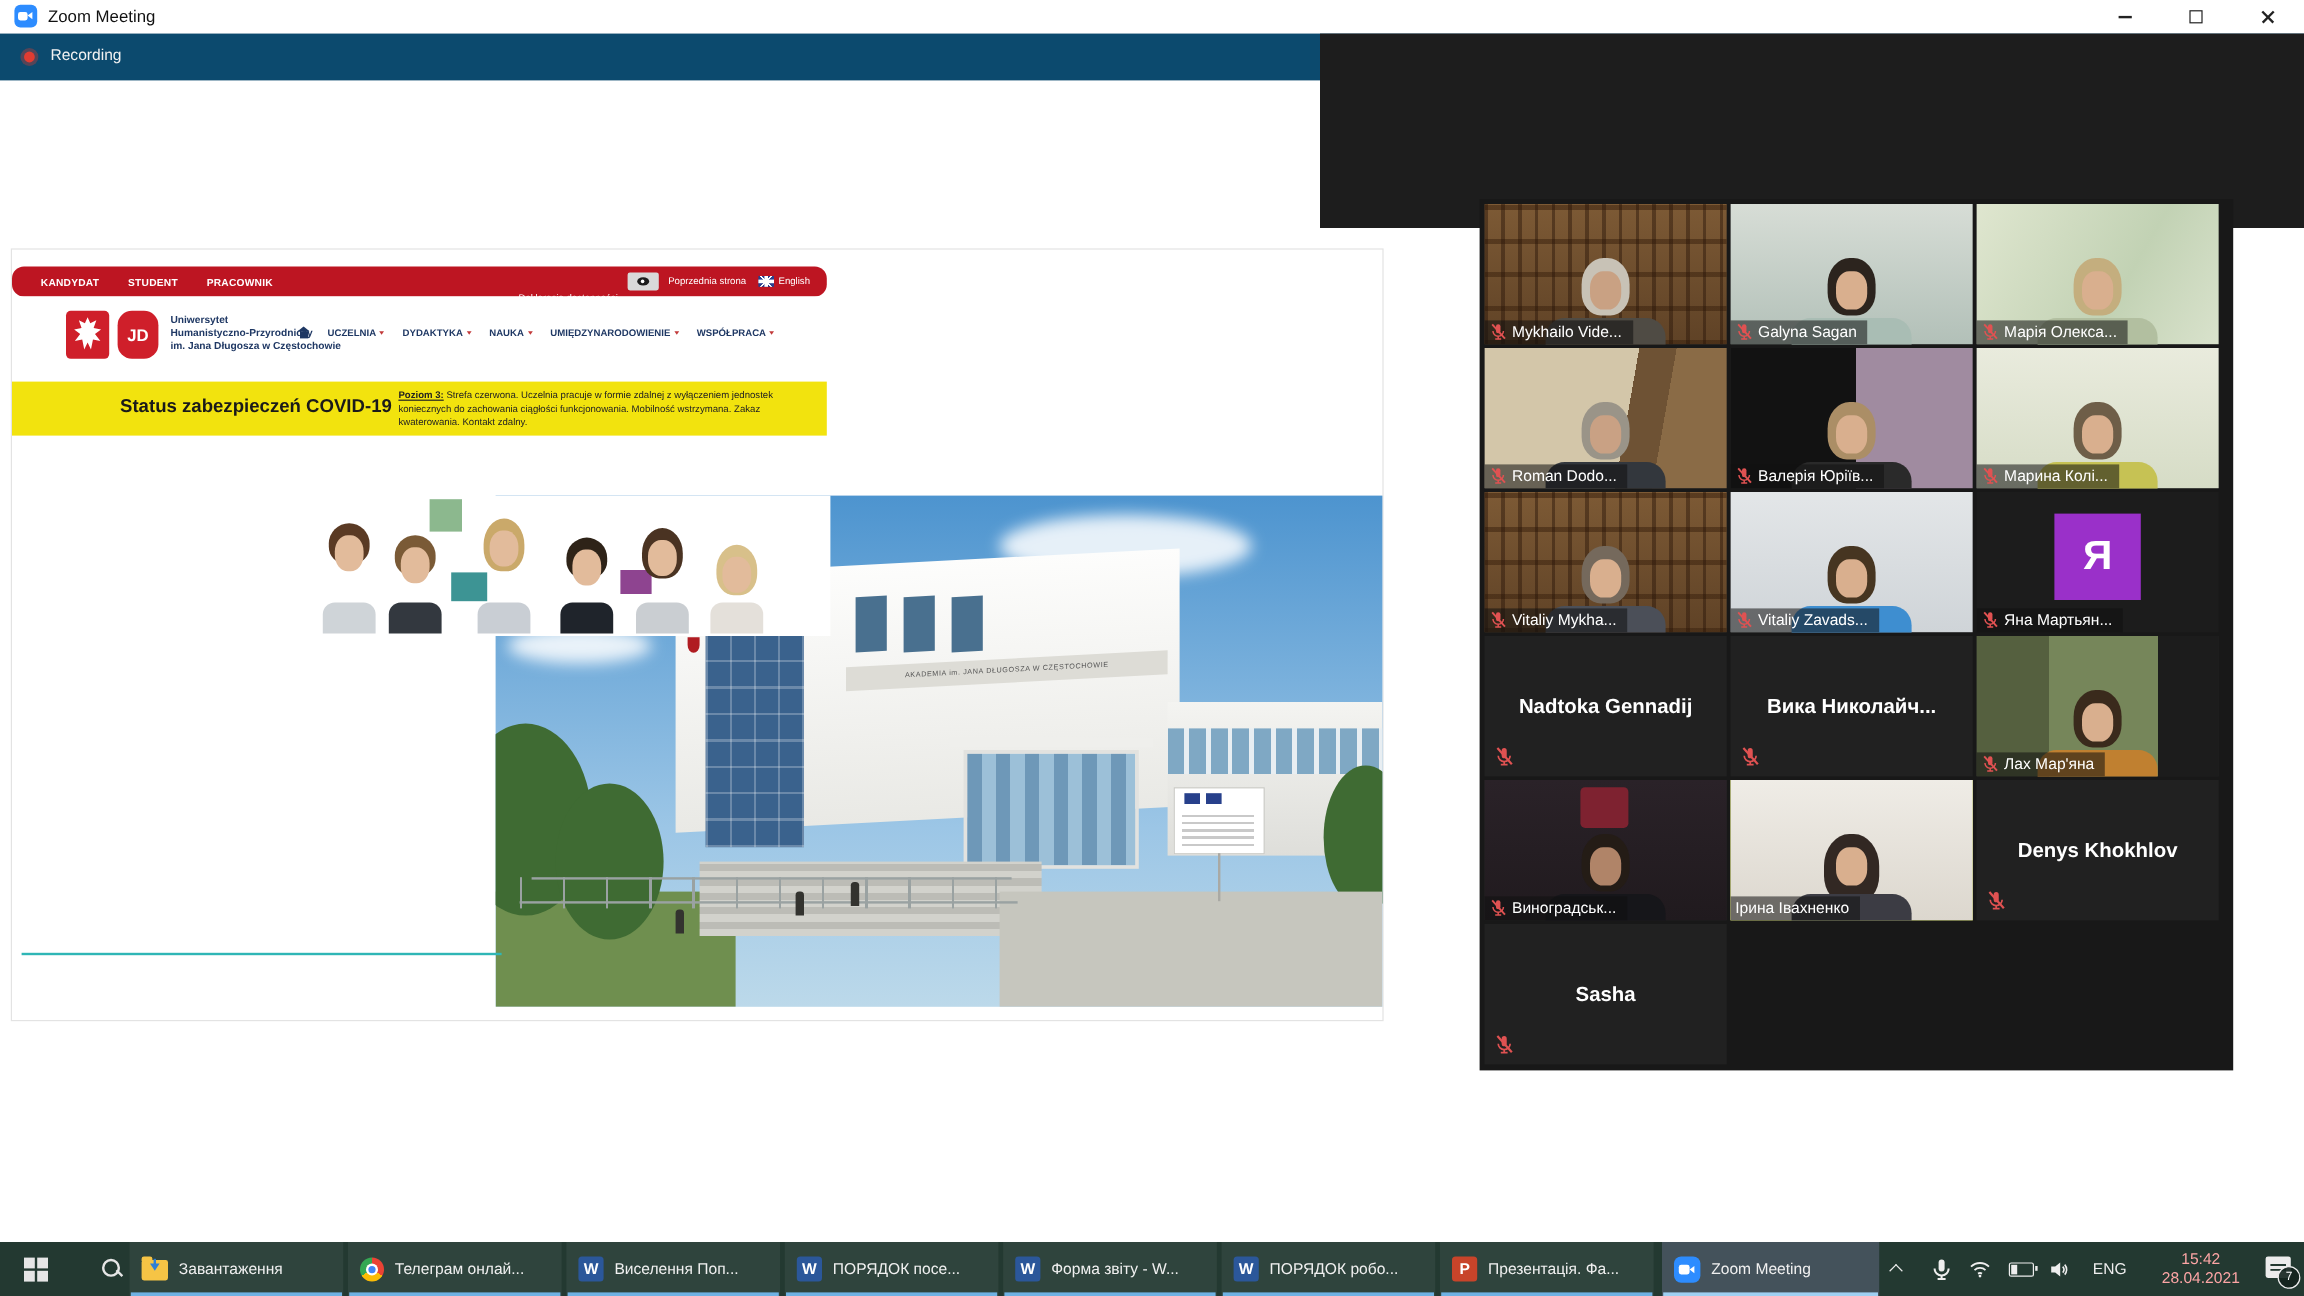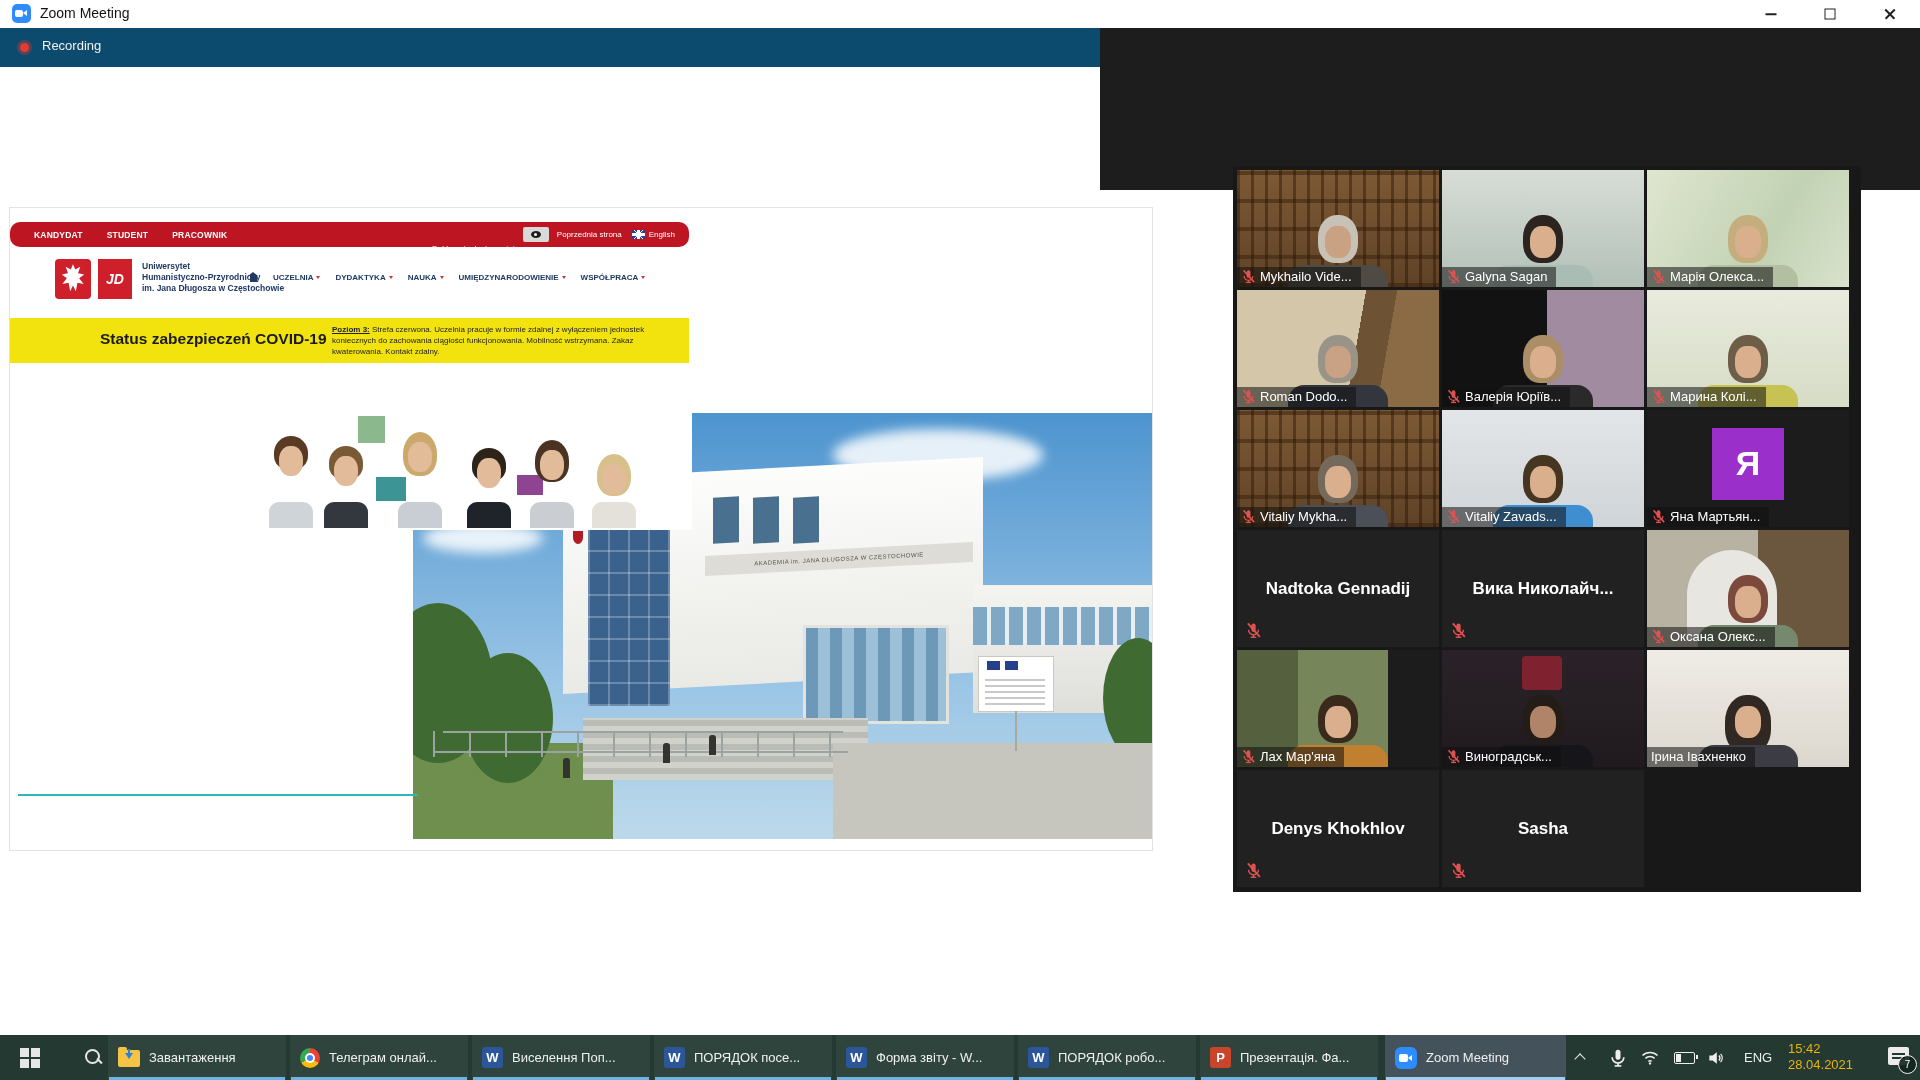--- a/index.html
+++ b/index.html
@@ -32,21 +32,21 @@
   .eyebtn i:after{content:"";position:absolute;left:3.5px;top:2px;width:3px;height:3px;border-radius:50%;background:#fff;}
   .ukflag{display:inline-block;width:13px;height:9px;vertical-align:middle;margin:0 4px 0 10px;background:
      linear-gradient(#fff,#fff) 50% 0/3px 100% no-repeat,
      linear-gradient(#fff,#fff) 0 50%/100% 3px no-repeat,
      linear-gradient(45deg,transparent 46%,#fff 46% 54%,transparent 54%),
      linear-gradient(-45deg,transparent 46%,#fff 46% 54%,transparent 54%),#2a3f8f;}
   #logobar{position:absolute;left:0;top:39px;width:679px;height:63px;background:#fff;}
   .eagle{position:absolute;left:45px;top:12px;width:36px;height:40px;border-radius:4px;background:#cf1f2a;}
   .eagle i{position:absolute;left:4px;top:4px;width:28px;height:32px;background:#fff;
      clip-path:polygon(50% 4%,58% 20%,76% 12%,68% 32%,90% 36%,72% 48%,88% 66%,66% 62%,60% 88%,50% 70%,40% 88%,34% 62%,12% 66%,28% 48%,10% 36%,32% 32%,24% 12%,42% 20%);}
-  .ujd{position:absolute;left:88px;top:12px;width:34px;height:40px;border-radius:0;background:#cf1f2a;color:#fff;font-weight:bold;font-size:14px;display:flex;align-items:center;justify-content:center;font-style:italic;}
+  .ujd{position:absolute;left:88px;top:12px;width:34px;height:40px;border-radius:12px;background:#cf1f2a;color:#fff;font-weight:bold;font-size:14px;display:flex;align-items:center;justify-content:center;}
   .uniname{position:absolute;left:132px;top:14px;font-size:8.5px;line-height:11px;color:#1f3864;font-weight:bold;}
   #mainnav{position:absolute;left:238px;top:26px;display:flex;align-items:center;gap:15px;font-size:8px;font-weight:bold;color:#1f3864;}
   .homeico{width:10px;height:9px;position:relative;}
   .homeico:before{content:"";position:absolute;left:0;top:3px;width:0;height:0;border-left:5px solid transparent;border-right:5px solid transparent;border-bottom:4px solid #1f3864;top:-1px;}
   .homeico:after{content:"";position:absolute;left:1.5px;top:3px;width:7px;height:6px;background:#1f3864;}
   .caret{display:inline-block;width:0;height:0;border-left:2.6px solid transparent;border-right:2.6px solid transparent;border-top:3.2px solid #c23a3a;margin-left:3px;vertical-align:middle;}
   #covid{position:absolute;left:0;top:110px;width:679px;height:45px;background:#f2e30e;}
   #covid .t{position:absolute;left:90px;top:12px;font-size:15.5px;font-weight:bold;color:#1a1a1a;}
   #covid .p{position:absolute;left:322px;top:6px;width:336px;font-size:8px;line-height:11px;color:#222;}
   #covid .p u{font-weight:bold;}
@@ -130,21 +130,21 @@
   .ic-zoomapp{position:relative;width:22px;height:22px;border-radius:6px;background:#2d8cff;flex:0 0 auto;}
   .ic-zoomapp i{position:absolute;left:4px;top:7px;width:9px;height:8px;border-radius:2px;background:#fff;}
   .ic-zoomapp b{position:absolute;left:13px;top:8px;width:0;height:0;border-top:3px solid transparent;border-bottom:3px solid transparent;border-right:4.5px solid #fff;}
   .tray{position:absolute;top:0;height:45px;display:flex;align-items:center;color:#eee;}
   .chev{width:10px;height:10px;position:relative;}
   .chev:before{content:"";position:absolute;left:0;top:2px;width:7px;height:7px;border-left:1.6px solid #eee;border-top:1.6px solid #eee;transform:rotate(45deg);}
   .trayicon{width:20px;height:20px;}
   .batt{position:relative;width:19px;height:10px;border:1.4px solid #eee;border-radius:2px;}
   .batt:after{content:"";position:absolute;right:-4px;top:2px;width:2px;height:4px;background:#eee;}
   .batt i{position:absolute;left:1px;top:1px;bottom:1px;width:5px;background:#eee;}
-  #clock{position:absolute;left:1788px;top:6px;width:92px;text-align:left;font-size:13px;line-height:16px;color:#eab308;}
+  #clock{position:absolute;left:1788px;top:6px;width:92px;text-align:center;font-size:13px;line-height:16px;color:#fca5a5;}
   #notif{position:absolute;left:1888px;top:12px;width:21px;height:18px;background:#ececec;border-radius:2px;}
   #notif i{position:absolute;left:4px;top:4px;width:13px;height:8px;background:repeating-linear-gradient(0deg,#233931 0 1.6px,transparent 1.6px 4px);}
   #badge7{position:absolute;left:1898px;top:1055px;width:17px;height:17px;border-radius:50%;border:1.4px solid #eee;background:rgba(20,35,30,.9);color:#fff;font-size:10px;display:flex;align-items:center;justify-content:center;z-index:3;}
 </style>
 </head>
 <body>
 
 <div id="screen">
 
   <svg width="0" height="0" style="position:absolute">
@@ -459,36 +459,20 @@
       <svg class="mic mic--corner">
           <use href="#icoMicOff"></use>
         </svg>
     </div>
     <div class="tile tile--dark">
       <div class="bigname">Вика  Николайч...</div>
       <svg class="mic mic--corner">
           <use href="#icoMicOff"></use>
         </svg>
     </div>
-    <div class="tile">
-      <div class="scene" style="background:linear-gradient(90deg,#b8b2a2 55%,#6a573d 55%);">
-        <div style="position:absolute;left:40px;top:20px;width:90px;height:90px;border-radius:50% 50% 0 0;background:#e8e6e0;"></div>
-        <div class="person" style="--hair:#7b4a3c;--shirt:#76886e;">
-            <span class="head"></span>
-            <span class="face"></span>
-            <span class="body"></span>
-          </div>
-        </div>
-      <div class="nl">
-        <svg class="mic">
-            <use href="#icoMicOff"></use>
-          </svg>
-        <span>Оксана Олекс...</span>
-        </div>
-    </div>
 
     <div class="tile">
       <div class="scene" style="background:linear-gradient(90deg,#55603f 30%,#76865a 30% 75%,#1c1c1c 75%);">
         <div class="person" style="--hair:#3a2a1c;--shirt:#c08030;">
             <span class="head"></span>
             <span class="face"></span>
             <span class="body"></span>
           </div>
         </div>
       <div class="nl">

